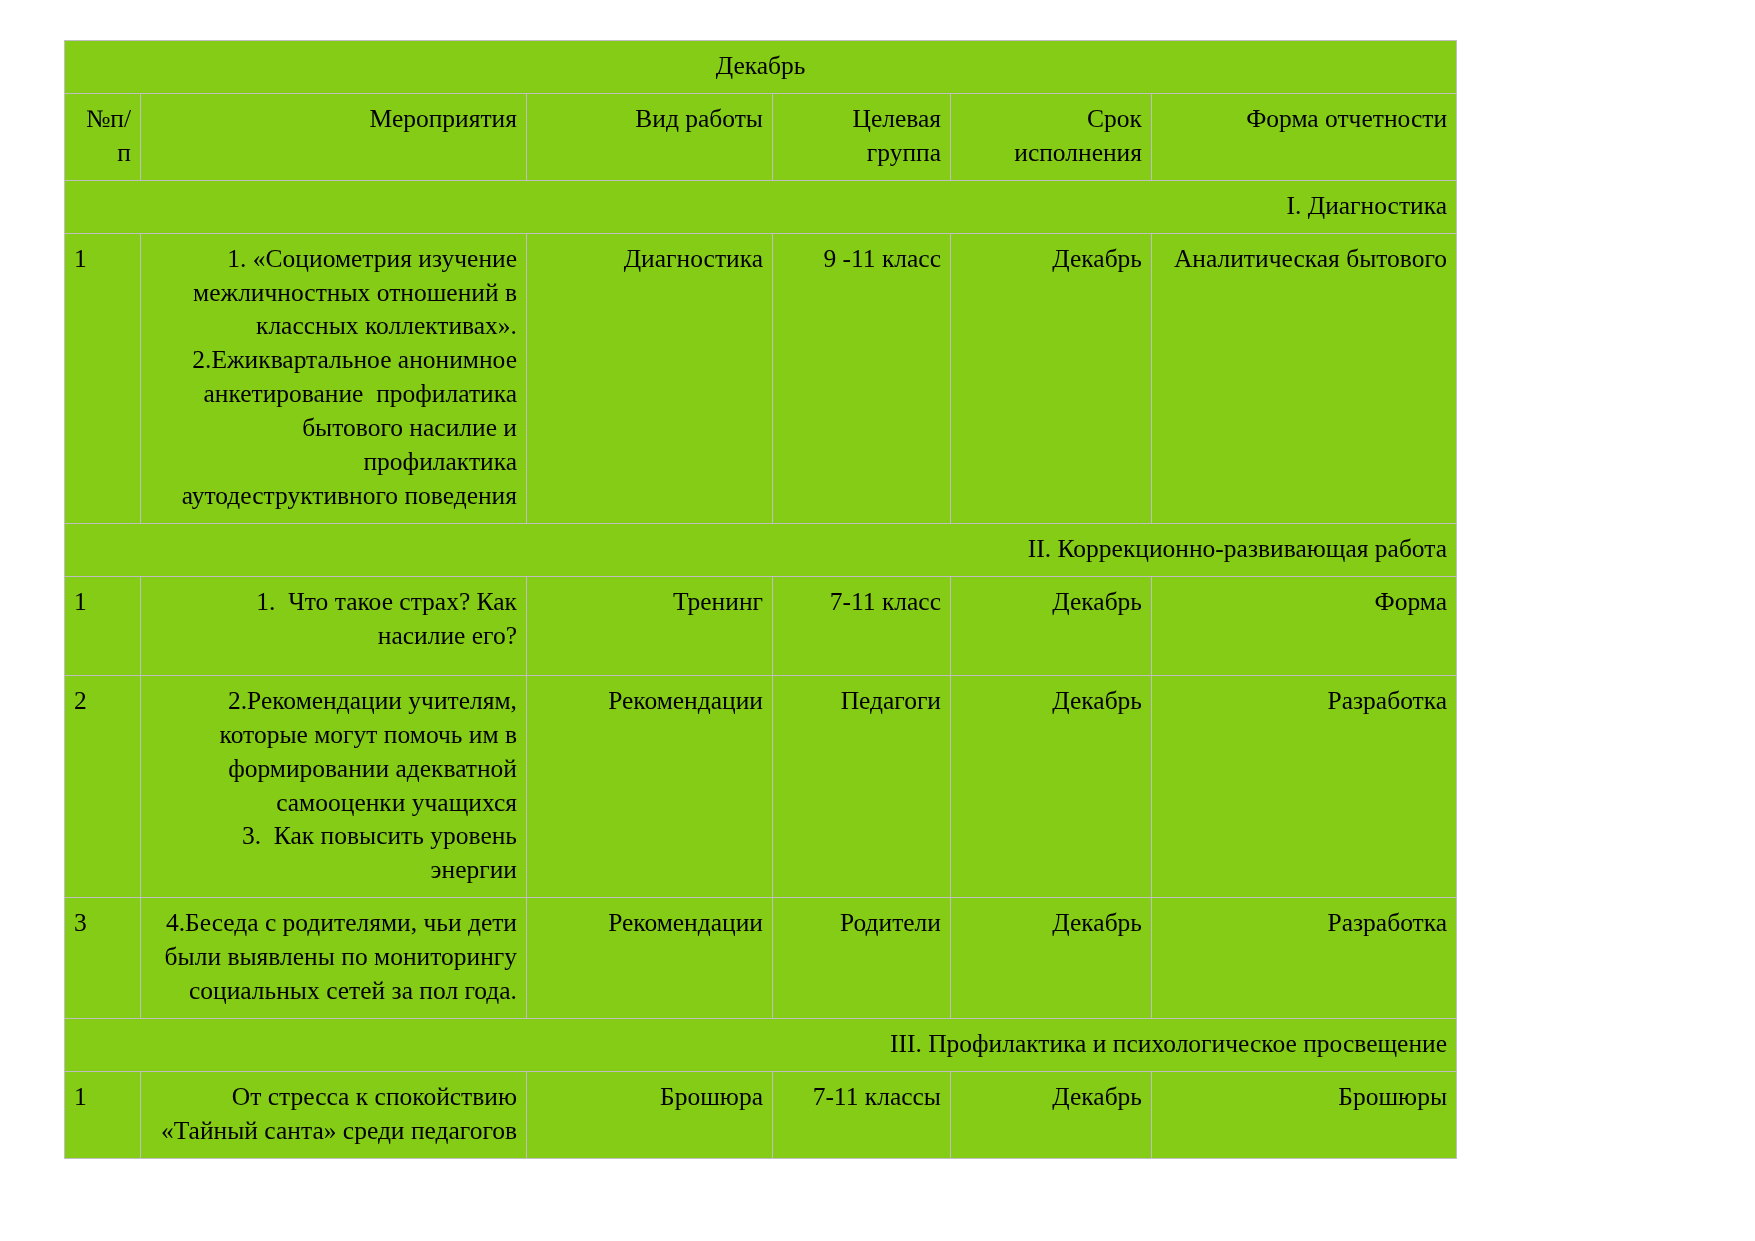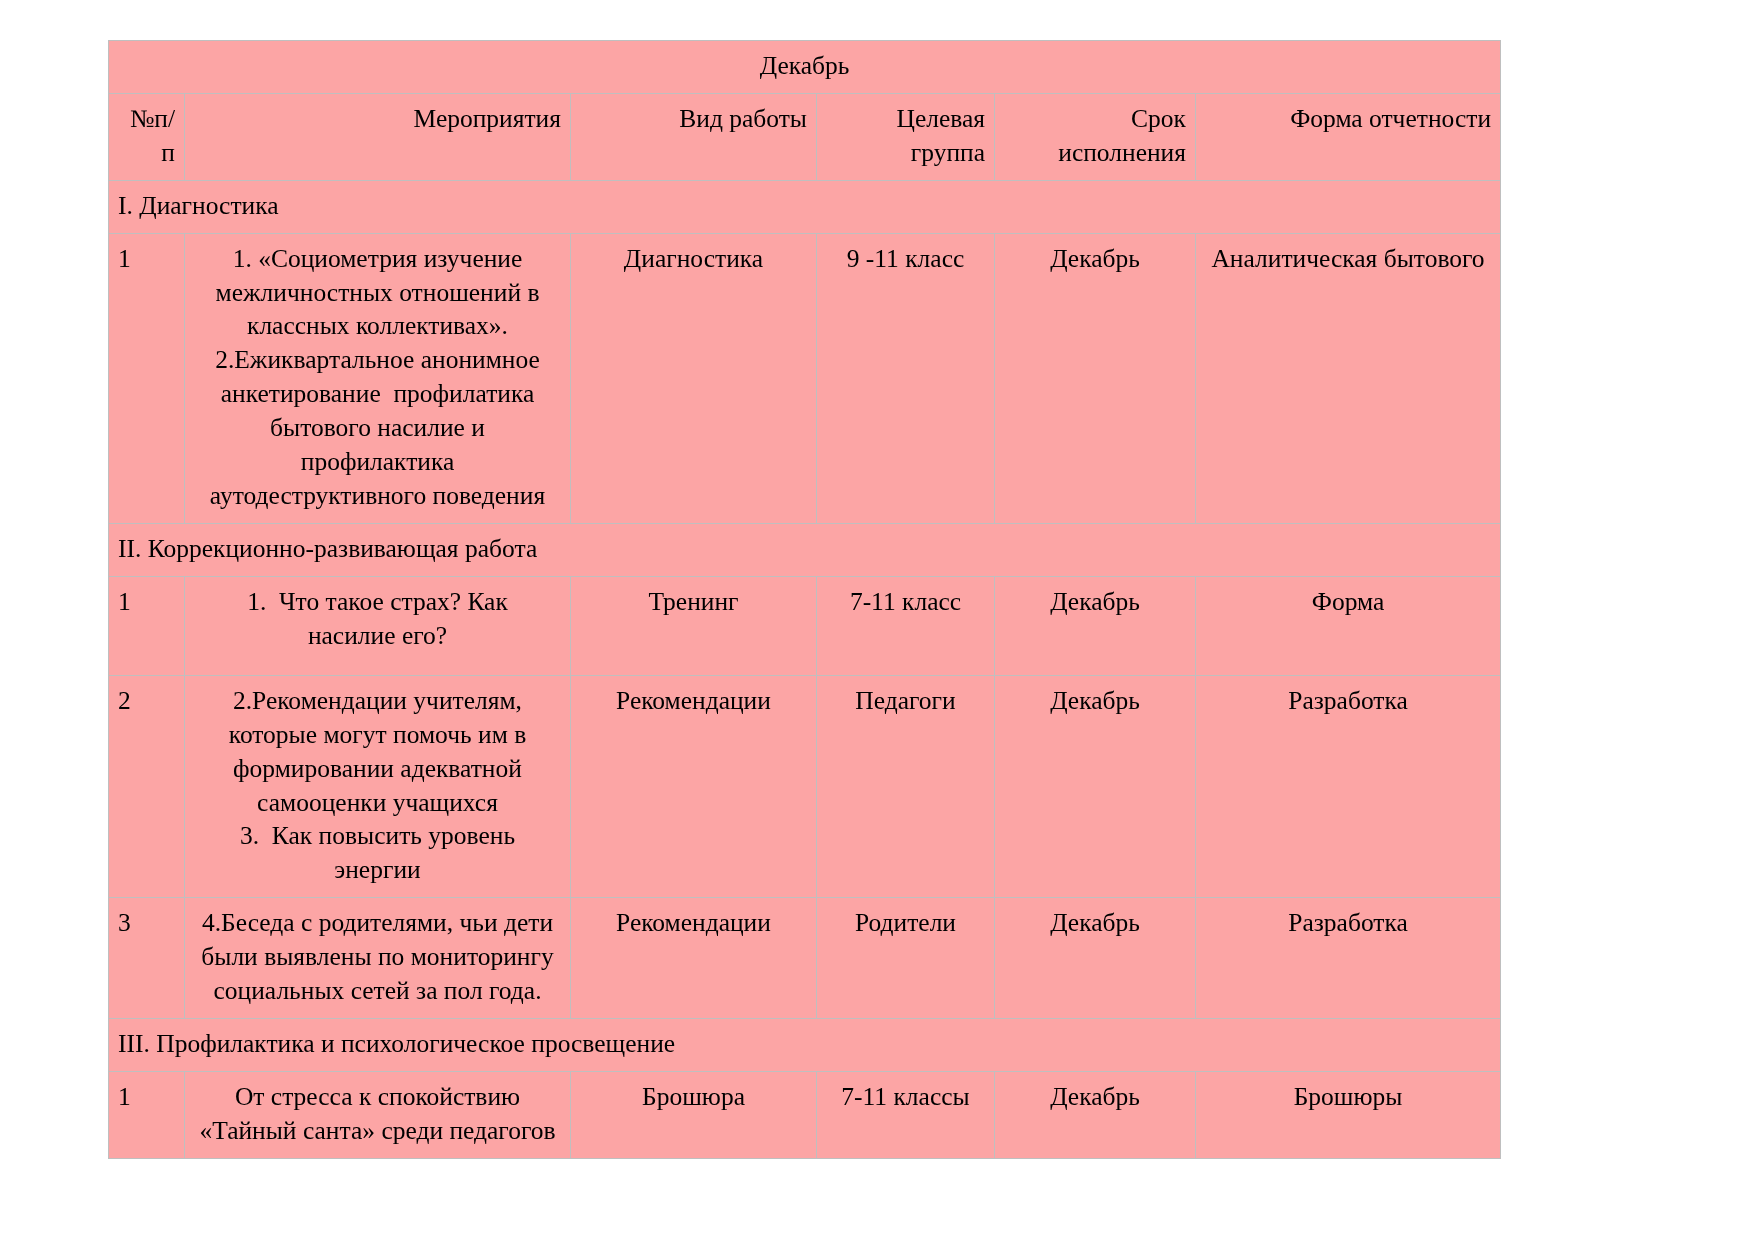--- a/index.html
+++ b/index.html
@@ -21,22 +21,22 @@
     height: 1241px;
     background: #ffffff;
     box-sizing: border-box;
     padding: 40px 0 0 0;
   }
 
   table.plan {
     border-collapse: collapse;
     table-layout: fixed;
     width: 1392px;
-    margin-left: 108px;
-    background: #fca5a5;
+    margin-left: 64px;
+    background: #84cc16;
   }
 
   table.plan td {
     border: 1px solid #bfbfbf;
     vertical-align: top;
     padding: 8px 9px 10px 9px;
     font-size: 25.5px;
     line-height: 1.33;
     font-weight: normal;
   }
@@ -60,33 +60,33 @@
   td.head-cell {
     text-align: right;
     font-weight: bold;
     font-size: 26px;
     padding-top: 14px;
     padding-bottom: 40px;
     line-height: 1.3;
   }
 
   td.section-cell {
-    text-align: left;
+    text-align: right;
     font-weight: bold;
     font-size: 26px;
     padding-top: 9px;
     padding-bottom: 11px;
   }
 
   td.num-cell {
     text-align: left;
   }
 
   td.body-cell {
-    text-align: center;
+    text-align: right;
   }
 
   .cell-line { display: block; white-space: pre-wrap; }
 
   
   tr.row-tall-1 td { height: 232px; }
   tr.row-tall-2 td { height: 80px; }
   tr.row-tall-3 td { height: 160px; }
   tr.row-tall-4 td { height: 84px; }
   tr.row-tall-5 td { height: 62px; }

